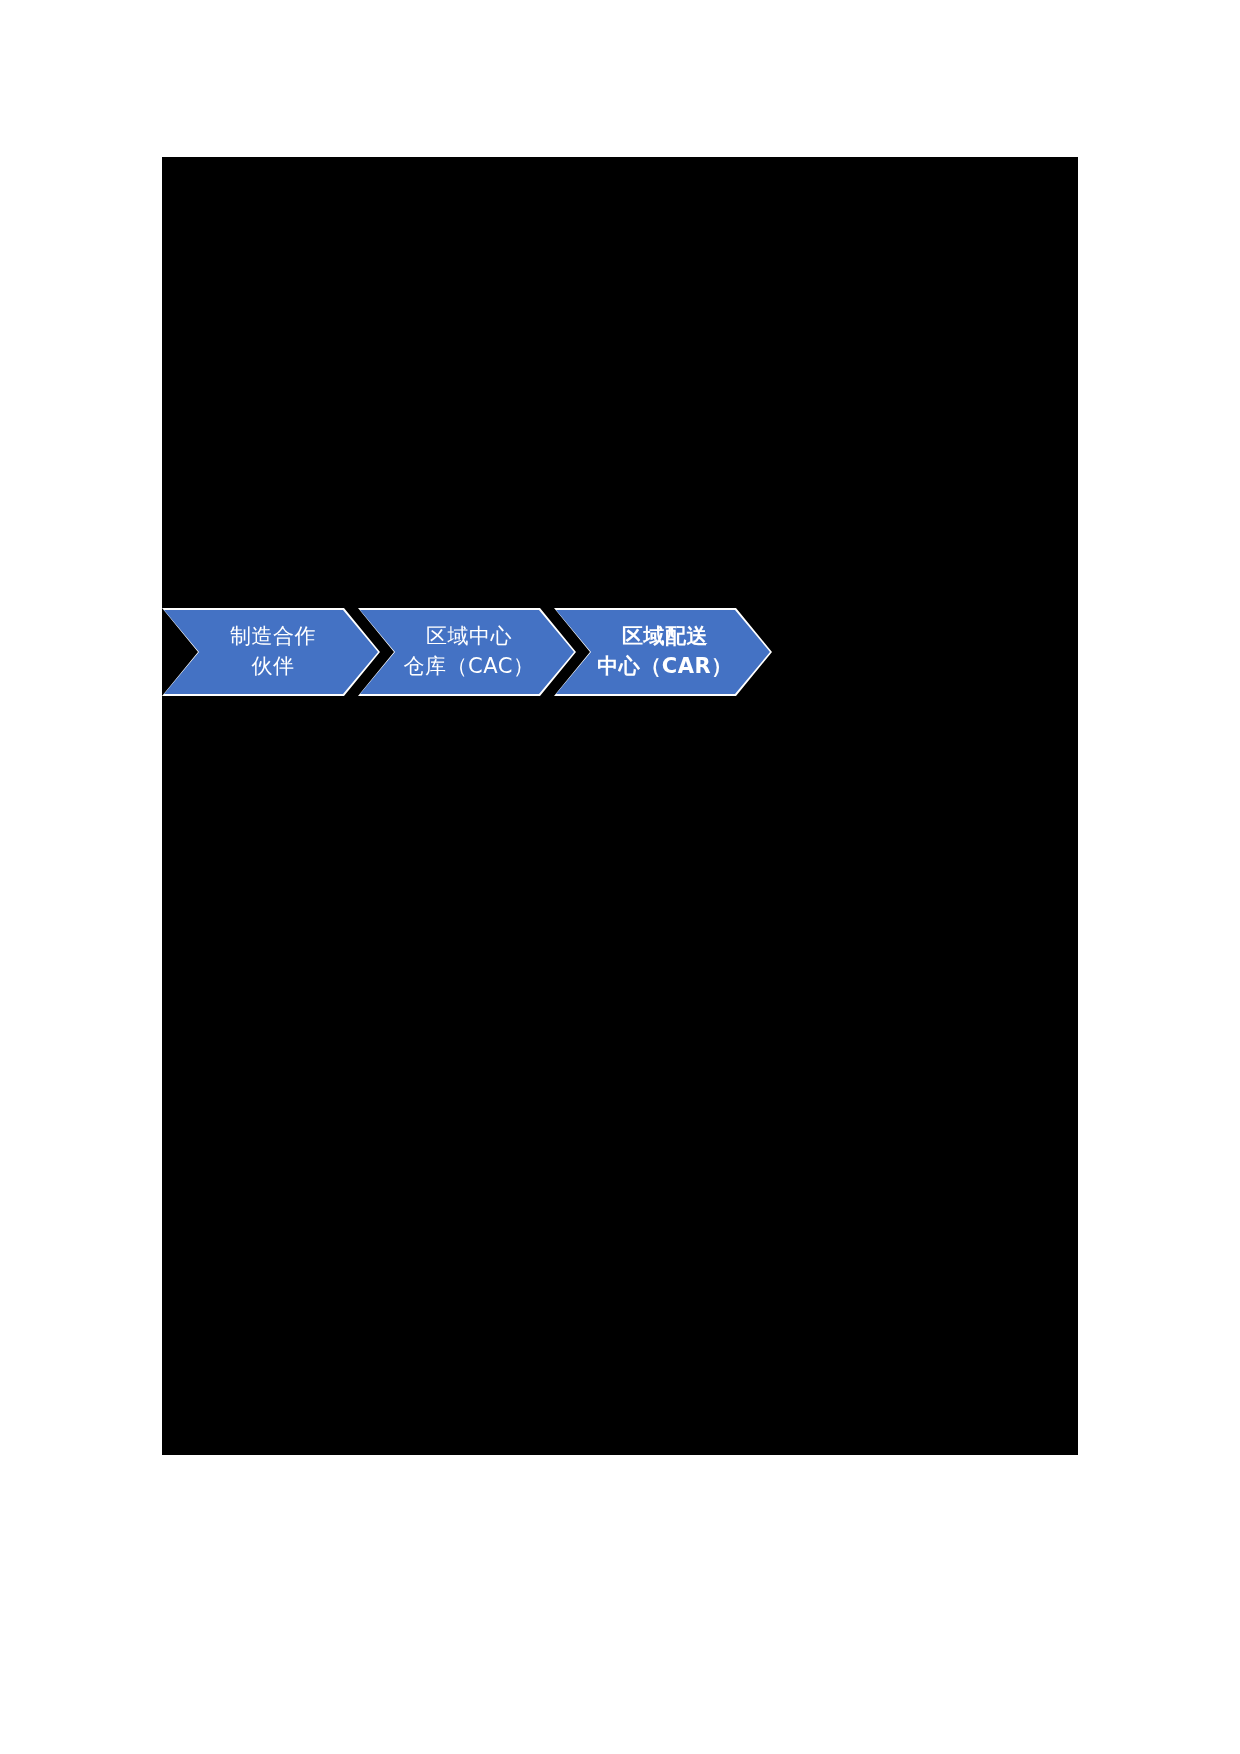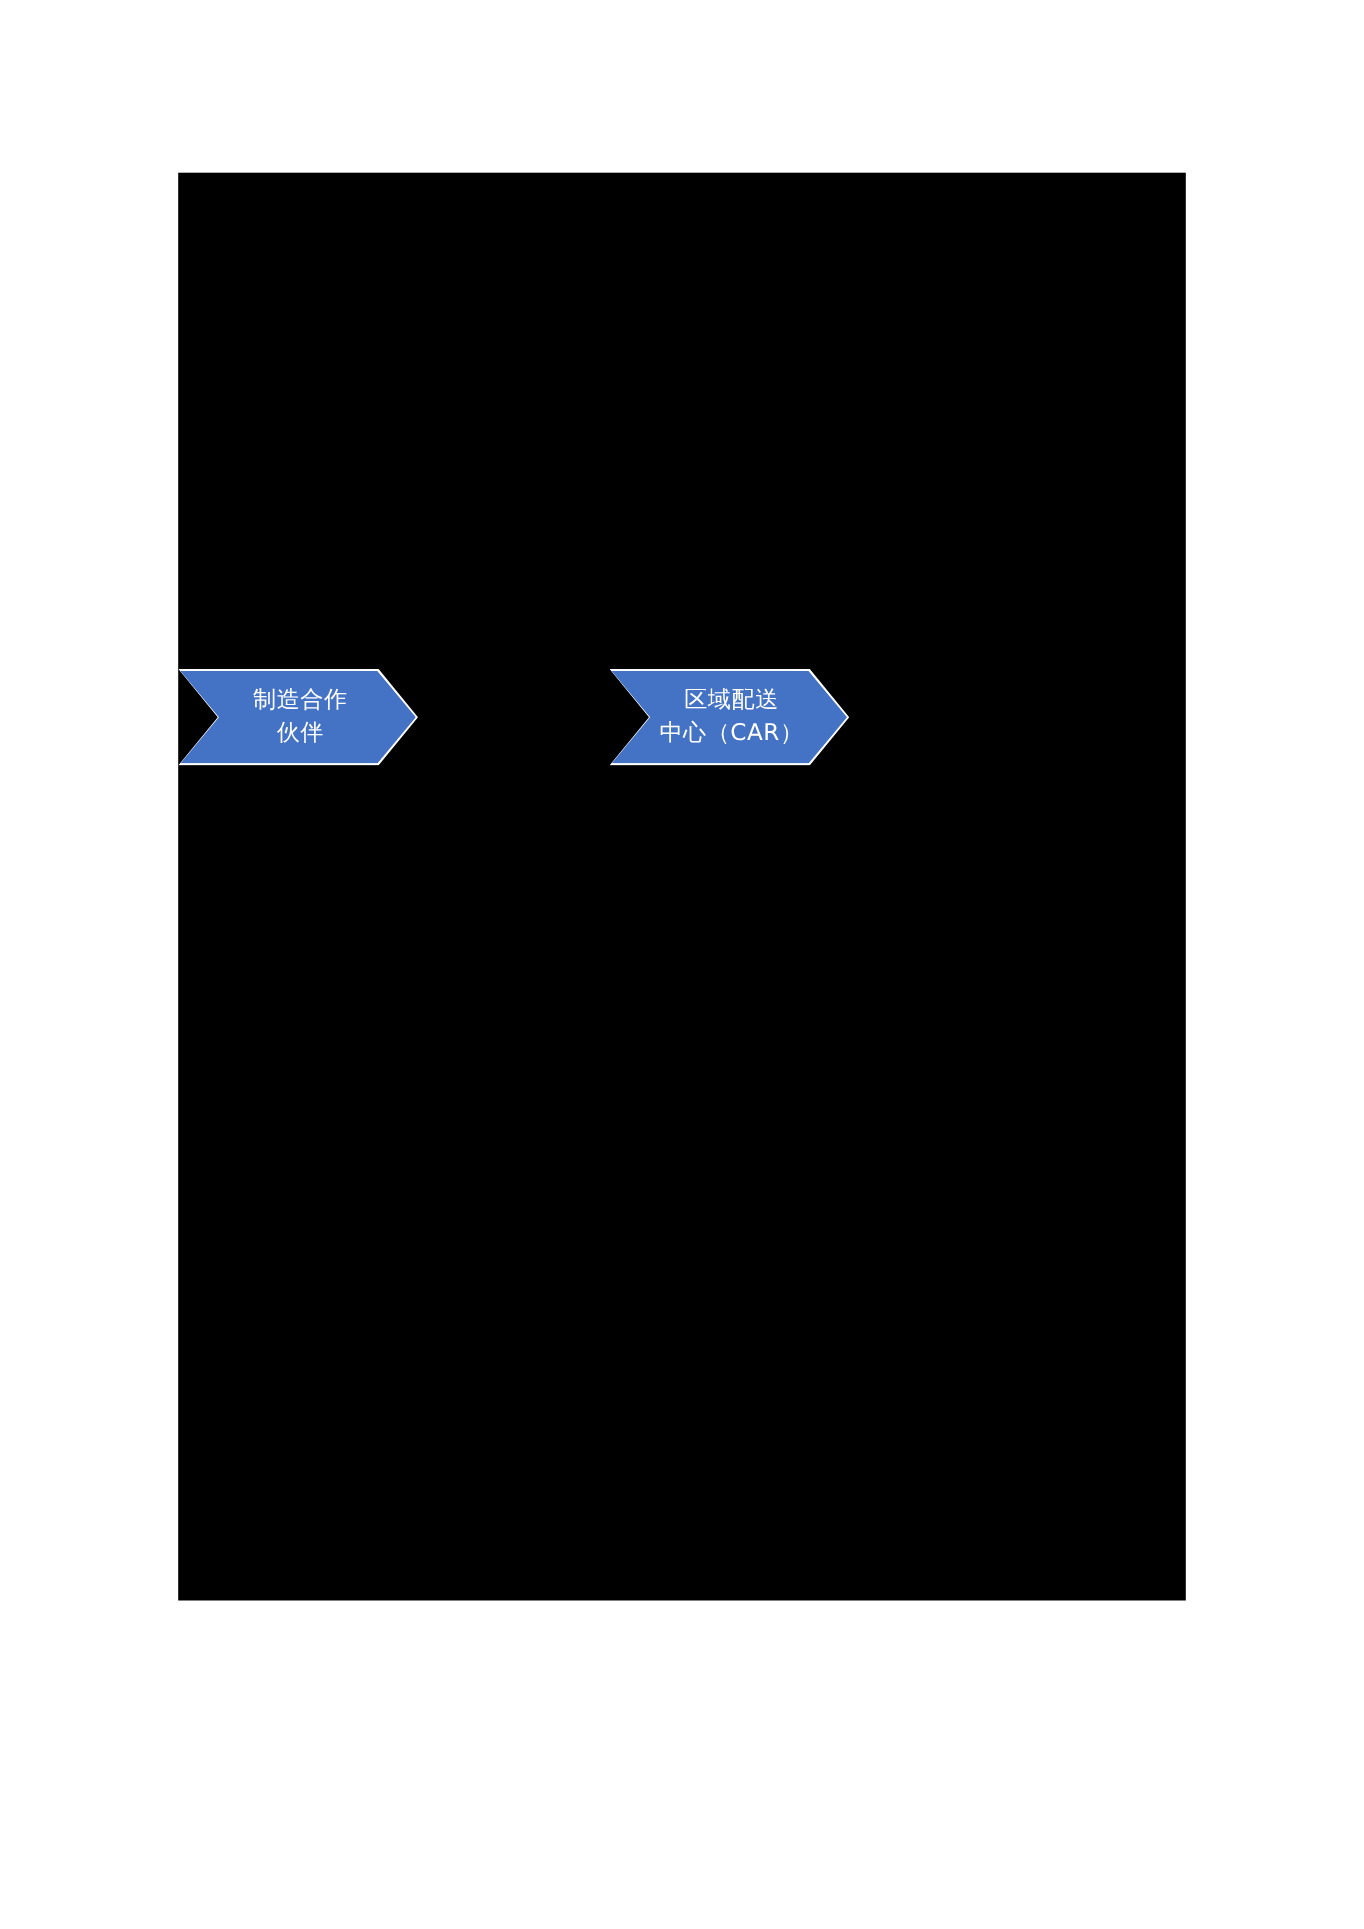--- a/index.html
+++ b/index.html
@@ -75,37 +75,43 @@
     padding-right: 26px;
     box-sizing: border-box;
     text-align: center;
     white-space: pre-line;
     font-family: "DejaVu Sans", "Liberation Sans", sans-serif;
   }
 
   
   #chevron-1 { left: 0px;   width: 218px; }
   #chevron-2 { left: 196px; width: 218px; }
-  #chevron-3 { left: 392px; width: 218px; }
+  #chevron-3 { left: 392px; width: 218px; font-weight: bold; }
   #chevron-4 { left: 588px; width: 222px; }
 </style>
 </head>
 <body>
 
 <div id="page-canvas"></div>
 
 <div id="process-band">
 
   <div class="chevron" id="chevron-1">
     <div class="shape-outline"></div>
     <div class="shape-fill"></div>
     <div class="chevron-label">制造合作
 伙伴</div>
   </div>
 
+  <div class="chevron" id="chevron-2">
+    <div class="shape-outline"></div>
+    <div class="shape-fill"></div>
+    <div class="chevron-label">区域中心
+仓库（CAC）</div>
+  </div>
 
   <div class="chevron" id="chevron-3">
     <div class="shape-outline"></div>
     <div class="shape-fill"></div>
     <div class="chevron-label">区域配送
 中心（CAR）</div>
   </div>
 
 
 </div>

